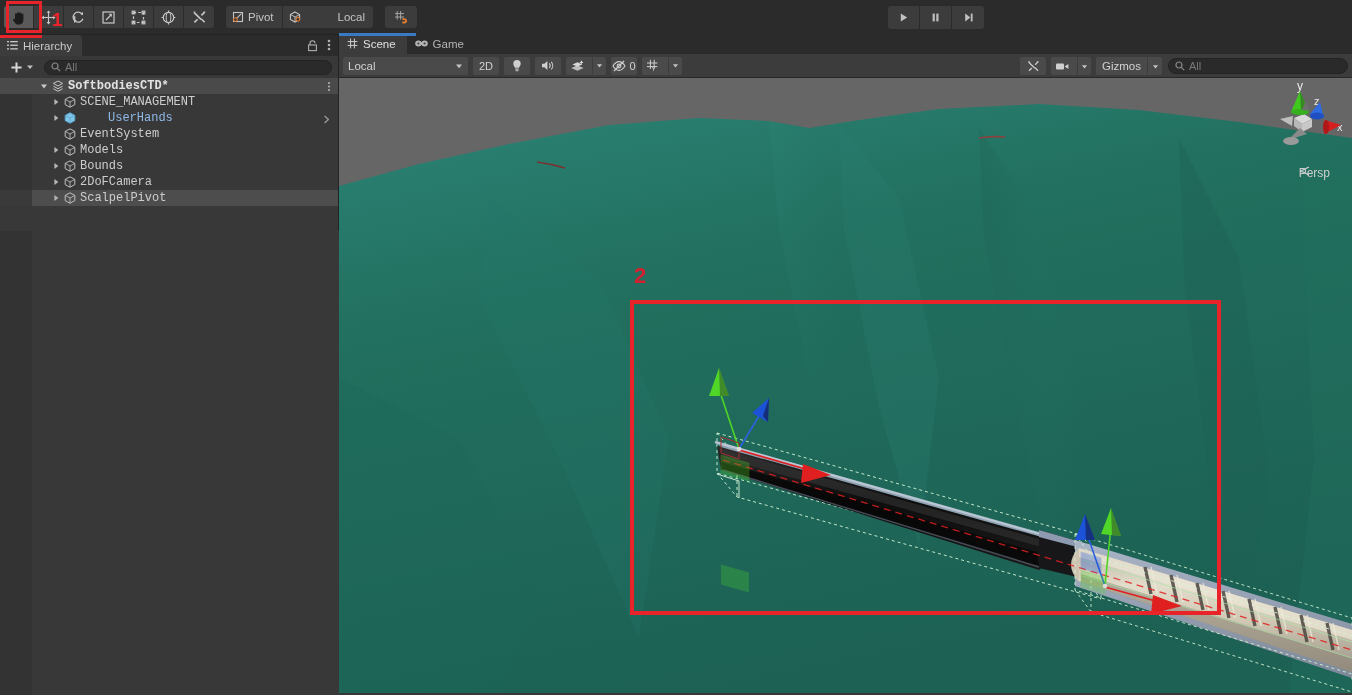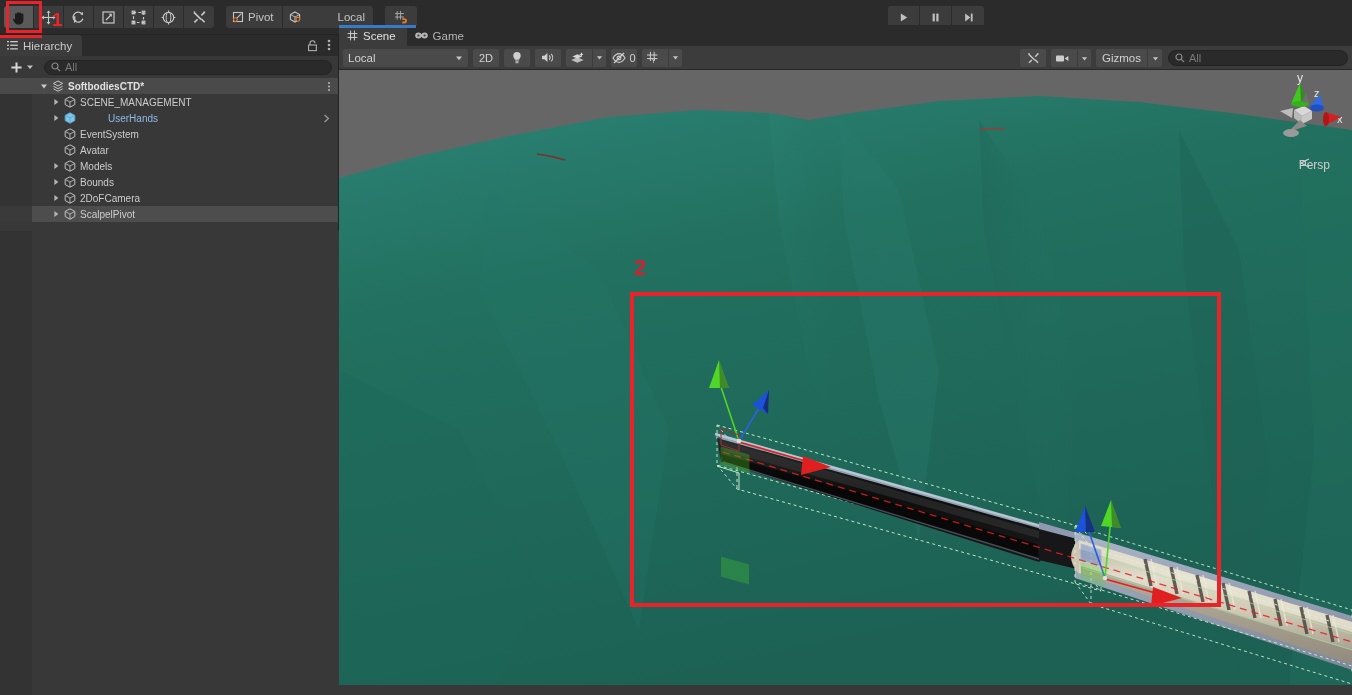--- a/index.html
+++ b/index.html
@@ -77,42 +77,42 @@
   }
   .hier-search-row{
     height:22px;background:#383838;display:flex;align-items:center;padding:0 6px;gap:3px;
   }
   .add-btn{display:flex;align-items:center;gap:2px;cursor:pointer;padding:0 3px;}
   .search-field{
     flex:1;height:15px;background:#2a2a2a;border:1px solid #232323;border-radius:8px;
     display:flex;align-items:center;padding:0 6px;gap:4px;margin-left:4px;
   }
   .search-field span{color:#787878;font-size:11px;}
-  .hier-list{font-size:10px;color:#cdcdcd;}
+  .hier-list{font-size:12px;color:#cdcdcd;font-family:Liberation Mono, monospace;}
   .hrow{
     height:16px;display:flex;align-items:center;cursor:pointer;position:relative;
     padding-left:0;
   }
   .hrow.scene-row{background:#4a4a4a;}
   .hrow.selected{background:#4d4d4d;}
   .hrow .tw{width:12px;display:flex;align-items:center;justify-content:center;flex-shrink:0;}
   .hrow .go-icon{width:15px;display:flex;align-items:center;justify-content:center;flex-shrink:0;}
   .hrow .lbl{margin-left:3px;white-space:nowrap;}
   .left-gutter{position:absolute;left:0;top:0;width:32px;height:100%;background:#333333;}
   .hrow.scene-row .left-gutter{background:#4a4a4a;}
   .hrow.selected .left-gutter{background:#3a3a3a;}
   .prefab-blue{color:#8fb8e8;padding-left:28px;}
   .row-dots{position:absolute;right:7px;top:3px;}
   .row-chev{position:absolute;right:8px;top:4px;}
   .hier-empty{position:absolute;left:0;top:196px;width:339px;height:464px;background:#383838;}
   .hier-empty .left-gutter{position:absolute;left:0;top:0;width:32px;height:100%;background:#333333;}
 
   
   .scene{
-    position:absolute;left:339px;top:25px;width:1013px;height:660px;background:#d946ef;
+    position:absolute;left:339px;top:33px;width:1013px;height:660px;background:#d946ef;
   }
   .scene-tabbar{
     height:21px;background:#2b2b2b;display:flex;align-items:flex-end;position:relative;
   }
   .stab{
     height:21px;display:flex;align-items:center;padding:0 11px 0 8px;gap:5px;
     color:#b4b4b4;font-size:11.5px;border-radius:4px 4px 0 0;cursor:pointer;
   }
   .stab.active{background:#3c3c3c;color:#e0e0e0;}
   .stab-blueline{position:absolute;left:0;top:0;width:77px;height:2.5px;background:#3a79c4;z-index:5;}
@@ -411,32 +411,20 @@
             <div class="left-gutter"></div>
             <div style="width: 50px; flex-shrink: 0;"></div>
             <div class="tw"></div>
             <div class="go-icon">
               <svg width="12" height="12" viewBox="0 0 12 12">
                 <path d="M6 .8 L10.8 3.4 V8.6 L6 11.2 L1.2 8.6 V3.4 z" fill="none" stroke="#c0c0c0" stroke-width="1"></path>
                 <path d="M1.2 3.4 L6 6 L10.8 3.4 M6 6 V11.2" fill="none" stroke="#c0c0c0" stroke-width=".85"></path>
               </svg>
             </div>
             <div class="lbl">EventSystem</div>
-          </div>
-          <div class="hrow">
-            <div class="left-gutter"></div>
-            <div style="width: 50px; flex-shrink: 0;"></div>
-            <div class="tw"></div>
-            <div class="go-icon">
-              <svg width="12" height="12" viewBox="0 0 12 12">
-                <path d="M6 .8 L10.8 3.4 V8.6 L6 11.2 L1.2 8.6 V3.4 z" fill="none" stroke="#c0c0c0" stroke-width="1"></path>
-                <path d="M1.2 3.4 L6 6 L10.8 3.4 M6 6 V11.2" fill="none" stroke="#c0c0c0" stroke-width=".85"></path>
-              </svg>
-            </div>
-            <div class="lbl">Avatar</div>
           </div>
           <div class="hrow">
             <div class="left-gutter"></div>
             <div style="width: 50px; flex-shrink: 0;"></div>
             <div class="tw">
               <svg width="8" height="8" viewBox="0 0 8 8">
                 <path d="M2.4 1 L6.4 4 L2.4 7 z" fill="#b4b4b4"></path>
               </svg>
             </div>
             <div class="go-icon">

